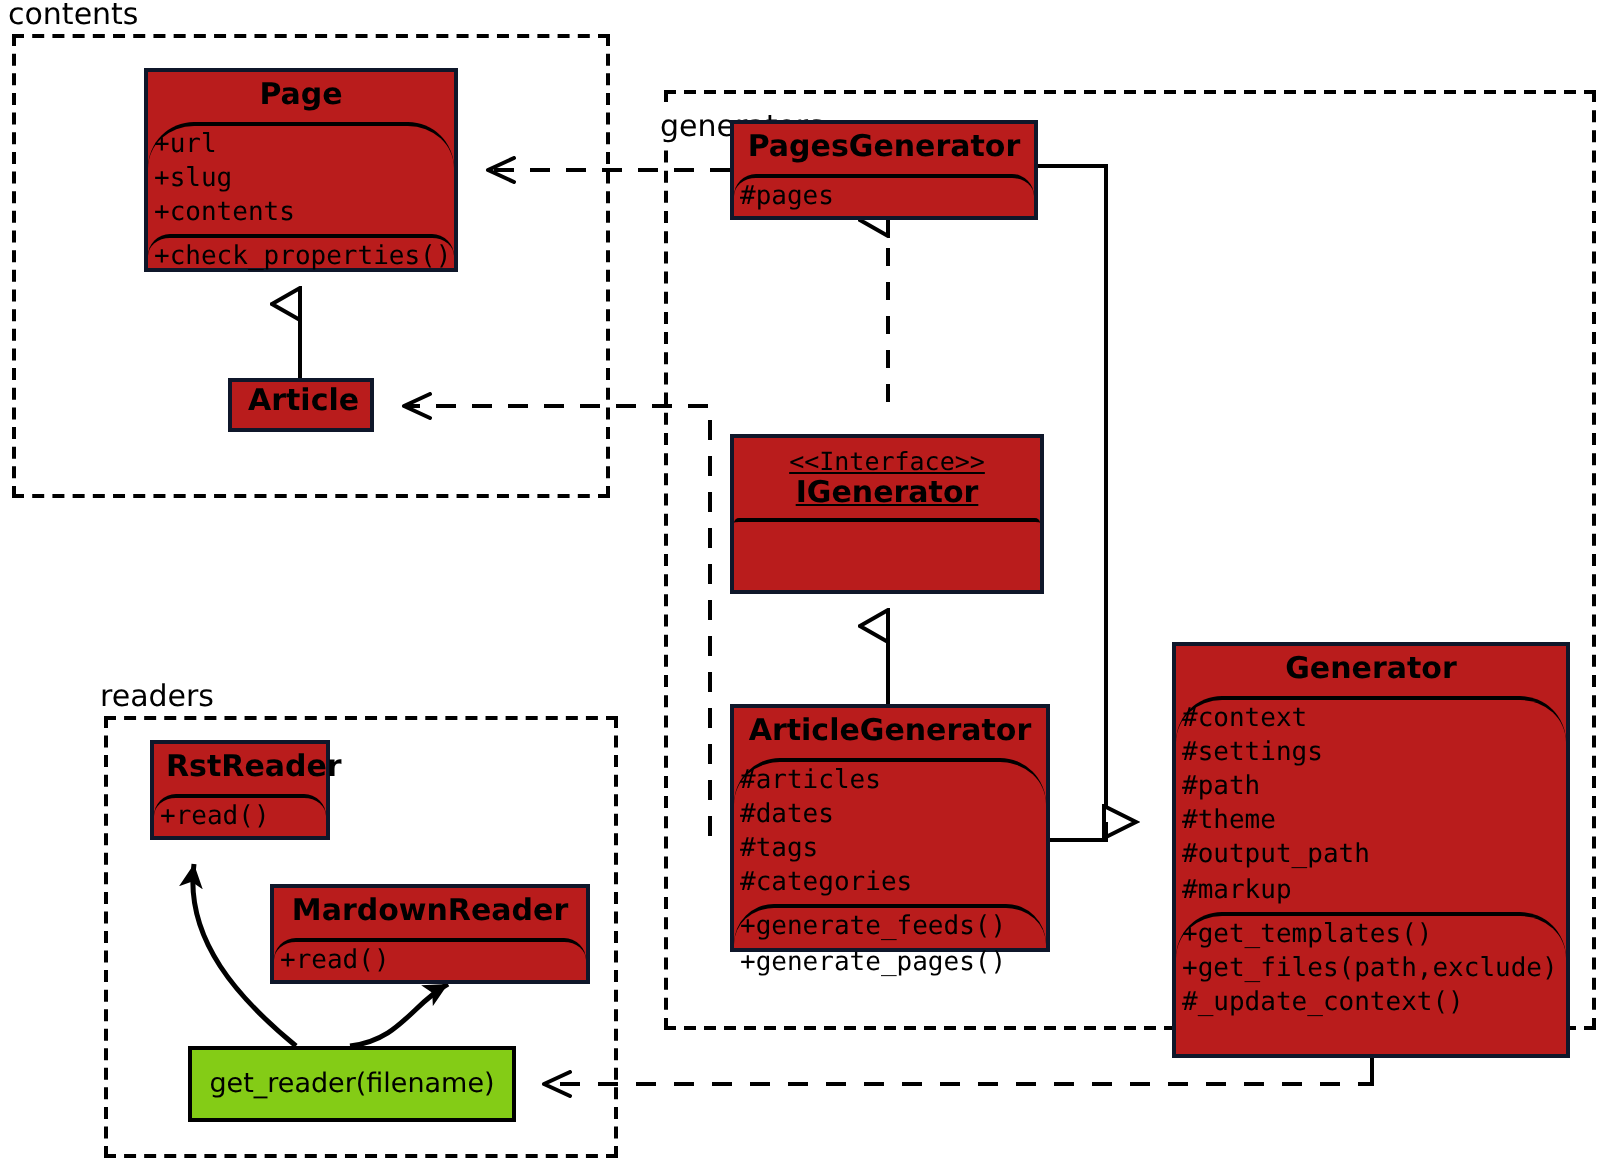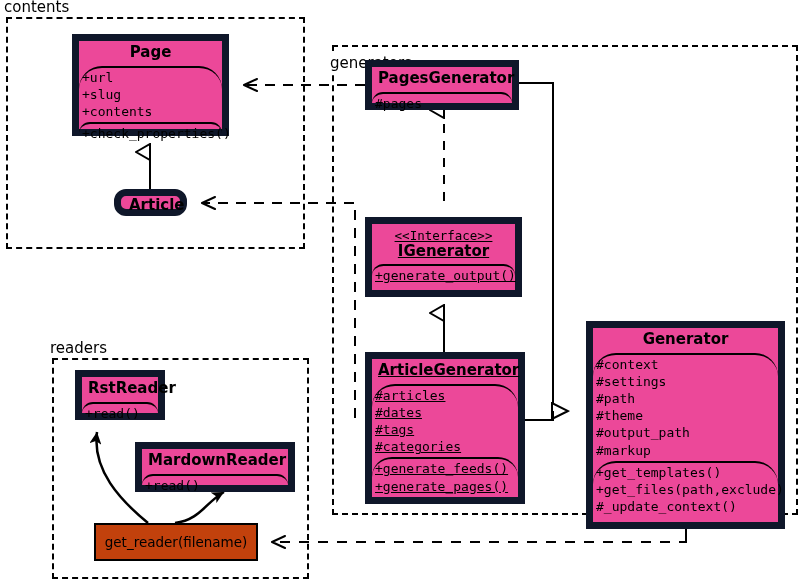--- a/index.html
+++ b/index.html
@@ -5,30 +5,30 @@
   html,body{margin:0;padding:0;background:#ffffff;}
   body{font-family:"DejaVu Sans", sans-serif;}
   #canvas{position:relative;width:803px;height:579px;background:#ffffff;overflow:hidden;}
 
   
   .pkg{position:absolute;box-sizing:border-box;background:transparent;}
   .pkg-label{position:absolute;font-family:"DejaVu Sans", sans-serif;font-size:15px;
              color:#000;background:#fff;padding:0 2px;white-space:nowrap;}
 
   
-  .cls{position:absolute;box-sizing:border-box;border:7px solid #0f172a;background:#ec4899;}
+  .cls{position:absolute;box-sizing:border-box;border:2px solid #0f172a;background:#b91c1c;}
   .cls .title{font-family:"DejaVu Sans", sans-serif;font-weight:bold;font-size:15px;
               text-align:center;padding:4px 6px 5px 6px;color:#000;line-height:1.05;}
   .cls .stereo{font-family:"DejaVu Sans Mono", monospace;font-weight:normal;font-size:12.5px;
                display:block;text-align:center;line-height:1.25;}
   .cls .sep{border-top:2px solid #000;}
   .cls .compartment{padding:1px 0 2px 3px;border-radius:23px;}
   .cls .member{font-family:"DejaVu Sans Mono", monospace;font-size:13px;color:#000;
                line-height:1.32;white-space:pre;}
-  .fnbox{position:absolute;box-sizing:border-box;border:2px solid #000;background:#c2410c;
+  .fnbox{position:absolute;box-sizing:border-box;border:2px solid #000;background:#84cc16;
          display:flex;align-items:center;justify-content:center;}
   .fnbox span{font-family:"DejaVu Sans", sans-serif;font-size:13.5px;color:#000;}
 
   
   #wires{position:absolute;left:0;top:0;width:803px;height:579px;pointer-events:none;}
 </style>
 </head>
 <body>
 
 <div id="canvas">
@@ -105,42 +105,41 @@
     <div class="sep compartment">
       <div class="member">+url</div>
       <div class="member">+slug</div>
       <div class="member">+contents</div>
     </div>
     <div class="sep compartment">
       <div class="member">+check_properties()</div>
     </div>
   </div>
 
-  <div class="cls" id="cls-article" style="left: 114px; top: 189px; width: 73px; height: 27px; border-radius: 12px;">
+  <div class="cls" id="cls-article" style="left: 114px; top: 189px; width: 73px; height: 27px;">
     <div class="title" style="padding:2px 8px 3px 8px;">Article</div>
   </div>
 
   <div class="cls" id="cls-pagesgen" style="left: 365px; top: 60px; width: 154px; height: 50px;">
     <div class="title">PagesGenerator</div>
     <div class="sep compartment">
       <div class="member">#pages</div>
     </div>
   </div>
 
   <div class="cls" id="cls-igen" style="left: 365px; top: 217px; width: 157px; height: 80px; text-decoration: underline;">
     <div class="title">
       <span class="stereo">&lt;&lt;Interface&gt;&gt;</span>
       <span>IGenerator</span>
     </div>
     <div class="sep compartment">
-      <div class="member">+generate_output()</div>
     </div>
   </div>
 
-  <div class="cls" id="cls-artgen" style="left: 365px; top: 352px; width: 160px; height: 152px; text-decoration: underline;">
+  <div class="cls" id="cls-artgen" style="left: 365px; top: 352px; width: 160px; height: 124px;">
     <div class="title">ArticleGenerator</div>
     <div class="sep compartment">
       <div class="member">#articles</div>
       <div class="member">#dates</div>
       <div class="member">#tags</div>
       <div class="member">#categories</div>
     </div>
     <div class="sep compartment">
       <div class="member">+generate_feeds()</div>
       <div class="member">+generate_pages()</div>

